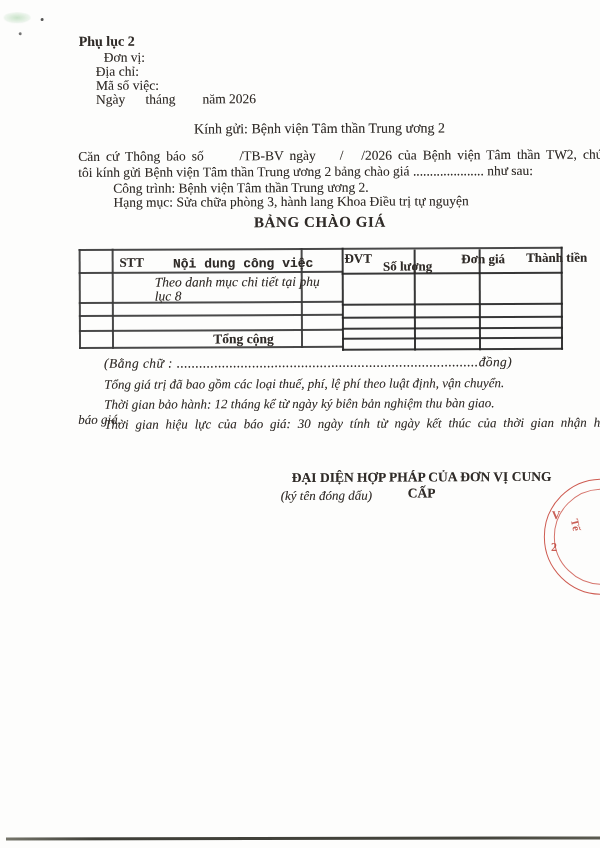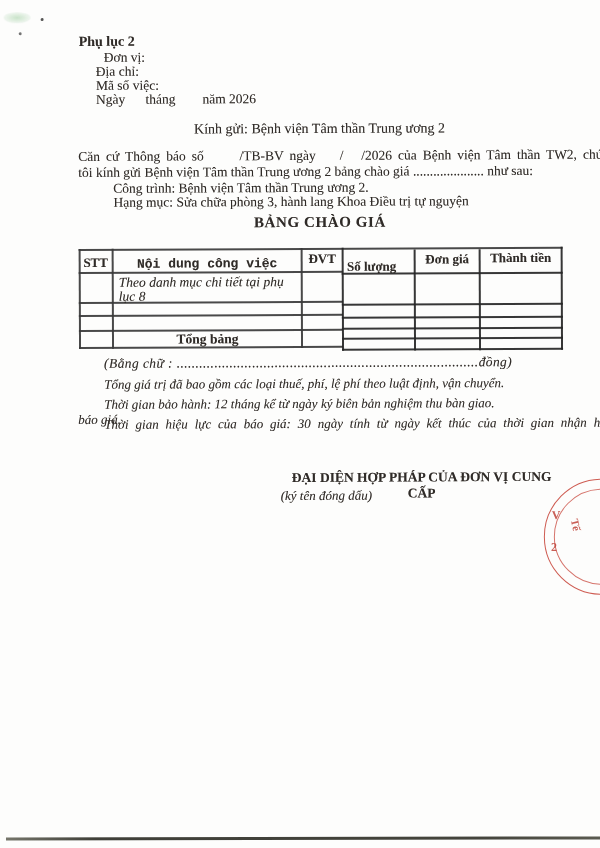--- a/index.html
+++ b/index.html
@@ -20,21 +20,21 @@
      text-shadow:0 0 .5px rgba(70,58,45,.35);}
   .b{font-weight:bold;}
   .i{font-style:italic;}
   .sz13{font-size:13px;} .sz135{font-size:13.5px;} .sz14{font-size:14px;} .sz15{font-size:15px;}
   .center-band{left:79px;width:483px;text-align:center;white-space:normal;}
   
   .ln{position:absolute;background:#3a3a3a;opacity:.92;}
   .lnr{background:#262626;}
   .vln{width:2px;} .hln{height:2px;}
   
-  .cell{position:absolute;line-height:1;text-shadow:0 0 .5px rgba(70,58,45,.35);}
+  .cell{position:absolute;line-height:1;text-shadow:0 0 .5px rgba(70,58,45,.35);padding-left:36px;}
   .cell.c{text-align:center;}
   
   .smudge{position:absolute;left:5px;top:11px;width:27px;height:11px;border-radius:50%;
      background:radial-gradient(ellipse at center, rgba(158,205,160,.55), rgba(180,215,182,.25) 60%, rgba(200,225,200,0) 100%);
      filter:blur(.6px);}
   .dot{position:absolute;border-radius:50%;background:#2b2b2b;}
   .stamp-ring{position:absolute;border-radius:50%;border-style:solid;border-color:rgba(198,62,51,.85);}
   .stamp-letter{position:absolute;color:#c0443a;font-weight:bold;opacity:.85;
      font-family:"Liberation Serif","DejaVu Serif",serif;}
   .scan-edge{position:absolute;left:6px;top:837px;width:594px;height:2.5px;
@@ -90,21 +90,21 @@
   <div class="ln lnr hln" style="left:342px;top:349px;width:221px;"></div>
 
   <div class="cell c b sz13" style="left:79px;top:255px;width:34px;">STT</div>
   <div class="cell c b sz13" style="left:113px;top:257px;width:189px;font-family:Liberation Mono, monospace;">Nội dung công việc</div>
   <div class="cell c b sz13" style="left:302px;top:252px;width:41px;">ĐVT</div>
   <div class="cell c b sz13" style="left:328px;top:260px;width:88px;">Số lượng</div>
   <div class="cell c b sz13" style="left:415px;top:253px;width:65px;">Đơn giá</div>
   <div class="cell c b sz13" style="left:480px;top:252px;width:82px;">Thành tiền</div>
 
   <div class="cell i sz135" style="left:119px;top:275px;width:180px;white-space:normal;line-height:14px;">Theo danh mục chi tiết tại phụ lục 8</div>
-  <div class="cell c b sz135" style="left:113px;top:332px;width:189px;">Tổng bảng</div>
+  <div class="cell c b sz135" style="left:113px;top:332px;width:189px;">Tổng cộng</div>
 
   <div class="t i sz135 dots-amount" style="left:104px;top:355px;">(Bằng chữ : ................................................................................đồng)</div>
 
   <div class="t i sz13" style="left:104px;top:377px;">Tổng giá trị đã bao gồm các loại thuế, phí, lệ phí theo luật định, vận chuyển.</div>
   <div class="t i sz13" style="left:104px;top:397px;">Thời gian bảo hành: 12 tháng kể từ ngày ký biên bản nghiệm thu bàn giao.</div>
   <div class="t i sz13 spread2" style="left:104px;top:417px;">Thời gian hiệu lực của báo giá: 30 ngày tính từ ngày kết thúc của thời gian nhận hồ sơ</div>
   <div class="t i sz13" style="left:78px;top:412px;">báo giá.</div>
 
   <div class="t b sz135" style="left:280px;top:470px;width:282px;text-align:center;white-space:normal;">ĐẠI DIỆN HỢP PHÁP CỦA ĐƠN VỊ CUNG CẤP</div>
   <div class="t i sz13" style="left:280px;top:489px;width:232px;text-align:left;">(ký tên đóng dấu)</div>

